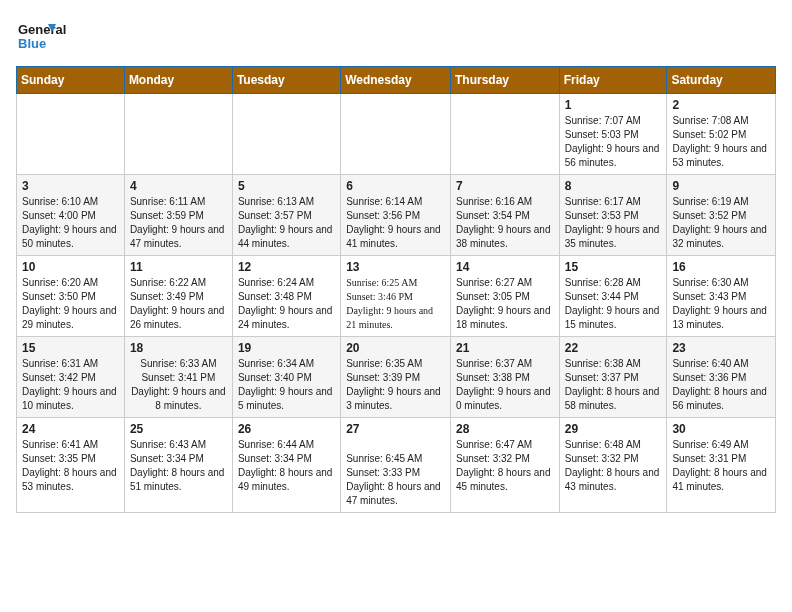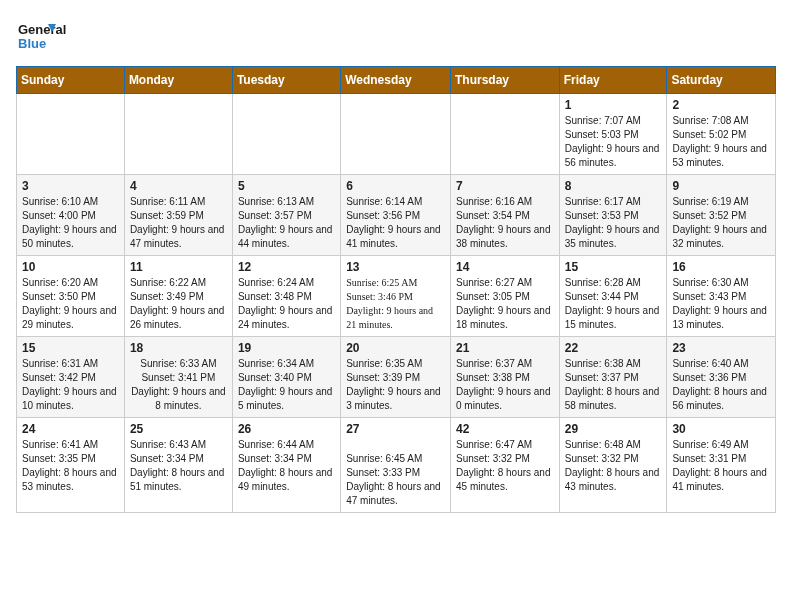--- a/index.html
+++ b/index.html
@@ -282,21 +282,21 @@
 Sunset: 3:34 PM
 Daylight: 8 hours and 49 minutes.</div>
         </td>
         <td>
           <span class="day-num">27</span>
           <div class="day-detail" style="white-space: pre-line; margin-top: 16px;">Sunrise: 6:45 AM
 Sunset: 3:33 PM
 Daylight: 8 hours and 47 minutes.</div>
         </td>
         <td>
-          <span class="day-num">42</span>
+          <span class="day-num">28</span>
           <div class="day-detail" style="white-space: pre-line;">Sunrise: 6:47 AM
 Sunset: 3:32 PM
 Daylight: 8 hours and 45 minutes.</div>
         </td>
         <td>
           <span class="day-num">29</span>
           <div class="day-detail" style="white-space: pre-line;">Sunrise: 6:48 AM
 Sunset: 3:32 PM
 Daylight: 8 hours and 43 minutes.</div>
         </td>

